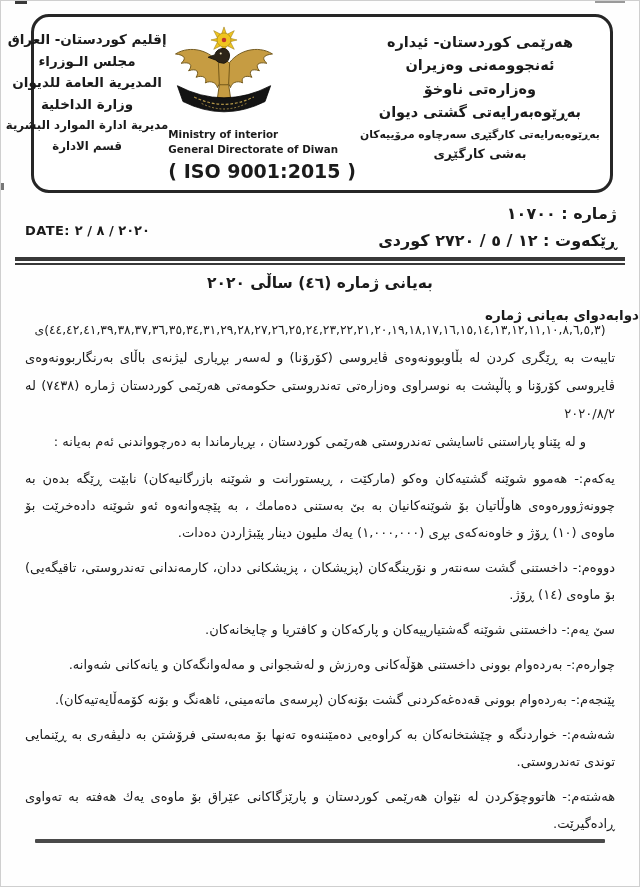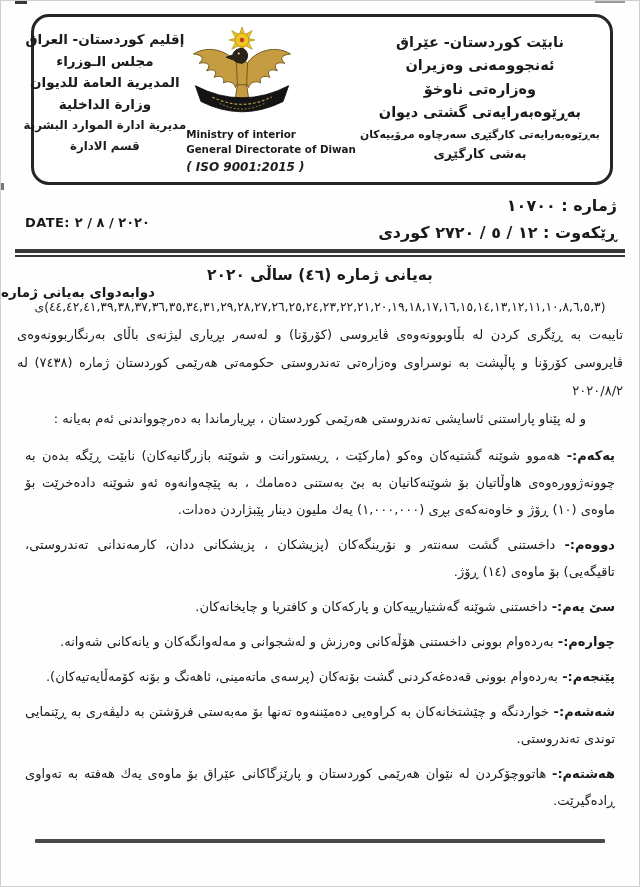--- a/index.html
+++ b/index.html
@@ -15,56 +15,56 @@
   }
   .col-ku{flex:0 0 44%;text-align:center;font-weight:bold;padding-top:8px;}
   .ku-line{font-size:14.5px;line-height:1.62;white-space:nowrap;}
   .ku-line.small{font-size:10.8px;line-height:1.8;}
   .ku-line.small2{font-size:12.5px;line-height:1.6;}
   .col-c{flex:0 0 22%;text-align:left;direction:ltr;padding-top:3px;}
   .col-ar{flex:1;text-align:center;font-weight:bold;padding-top:6px;}
   .ar-line{font-size:13.5px;line-height:1.6;white-space:nowrap;}
   .ar-line.small{font-size:11.8px;line-height:1.75;}
   .eng{font-size:10.3px;font-weight:bold;line-height:1.5;white-space:nowrap;}
-  .iso{font-size:12px;font-weight:bold;margin-top:2px;white-space:nowrap;font-style:italic;}
+  .iso{font-size:19px;font-weight:bold;margin-top:2px;white-space:nowrap;}
   
   .meta{position:relative;margin:7px 22px 0;direction:rtl;min-height:40px;}
   .meta-num{font-size:16px;font-weight:bold;line-height:1.7;}
   .date-en{position:absolute;left:2px;bottom:16px;direction:ltr;font-size:13px;font-weight:bold;letter-spacing:.4px;}
   .rule{margin:3px 14px 0;border-top:4px solid #383838;border-bottom:2px solid #383838;height:2px;}
   
   .title{text-align:center;font-weight:bold;font-size:15.5px;margin-top:9px;direction:rtl;}
-  .subtitle{text-align:left;font-weight:bold;font-size:13.5px;direction:rtl;}
+  .subtitle{text-align:right;font-weight:bold;font-size:13.5px;margin-top:15px;direction:rtl;}
   .refnums{margin:0 18px 0;direction:rtl;text-align:center;font-size:12.3px;}
   
-  .intro{margin:7px 16px 0;direction:rtl;text-align:justify;font-size:13px;line-height:2.15;}
+  .intro{margin:7px 24px 0;direction:rtl;text-align:justify;font-size:13px;line-height:2.15;}
   .intro-close{margin:0 52px;direction:rtl;text-align:center;font-size:13px;line-height:2.15;}
   .items{margin:9px 24px 0;}
   .item{direction:rtl;text-align:justify;font-size:13px;line-height:2.08;margin-bottom:8px;}
-  .item b{font-weight:bold;}
+  .item b{font-weight:normal;}
   .bottom-rule{position:absolute;left:34px;right:34px;bottom:43px;height:4px;background:#4a4a4a;border-radius:1px;}
   
   .speck{position:absolute;background:#3a3a3a;}
   .speck.s1{left:14px;top:0;width:12px;height:3px;}
   .speck.s2{right:14px;top:0;width:30px;height:2px;background:#9a9a9a;}
   .speck.s3{left:0;top:182px;width:3px;height:7px;background:#777;}
 </style>
 </head>
 <body>
 
 <div class="page">
 
   <div class="speck s1"></div>
   <div class="speck s2"></div>
   <div class="speck s3"></div>
 
   <div class="header-box">
 
     <div class="col-ku">
-      <div class="ku-line">نابێت کوردستان- عێراق</div>
+      <div class="ku-line">هەرێمی کوردستان- ئیدارە</div>
       <div class="ku-line">ئەنجوومەنی وەزیران</div>
       <div class="ku-line">وەزارەتی ناوخۆ</div>
       <div class="ku-line">بەڕێوەبەرایەتی گشتی دیوان</div>
       <div class="ku-line small">بەڕێوەبەرایەتی کارگێڕی سەرچاوە مرۆییەکان</div>
       <div class="ku-line small2">بەشی کارگێڕی</div>
     </div>
 
     <div class="col-c">
       <svg viewBox="0 0 120 104" width="112" height="97" aria-hidden="true">
 

